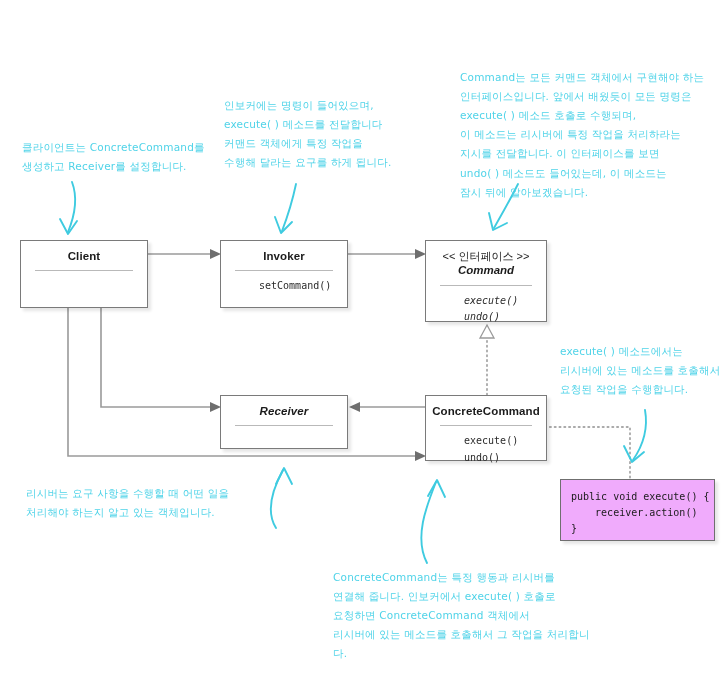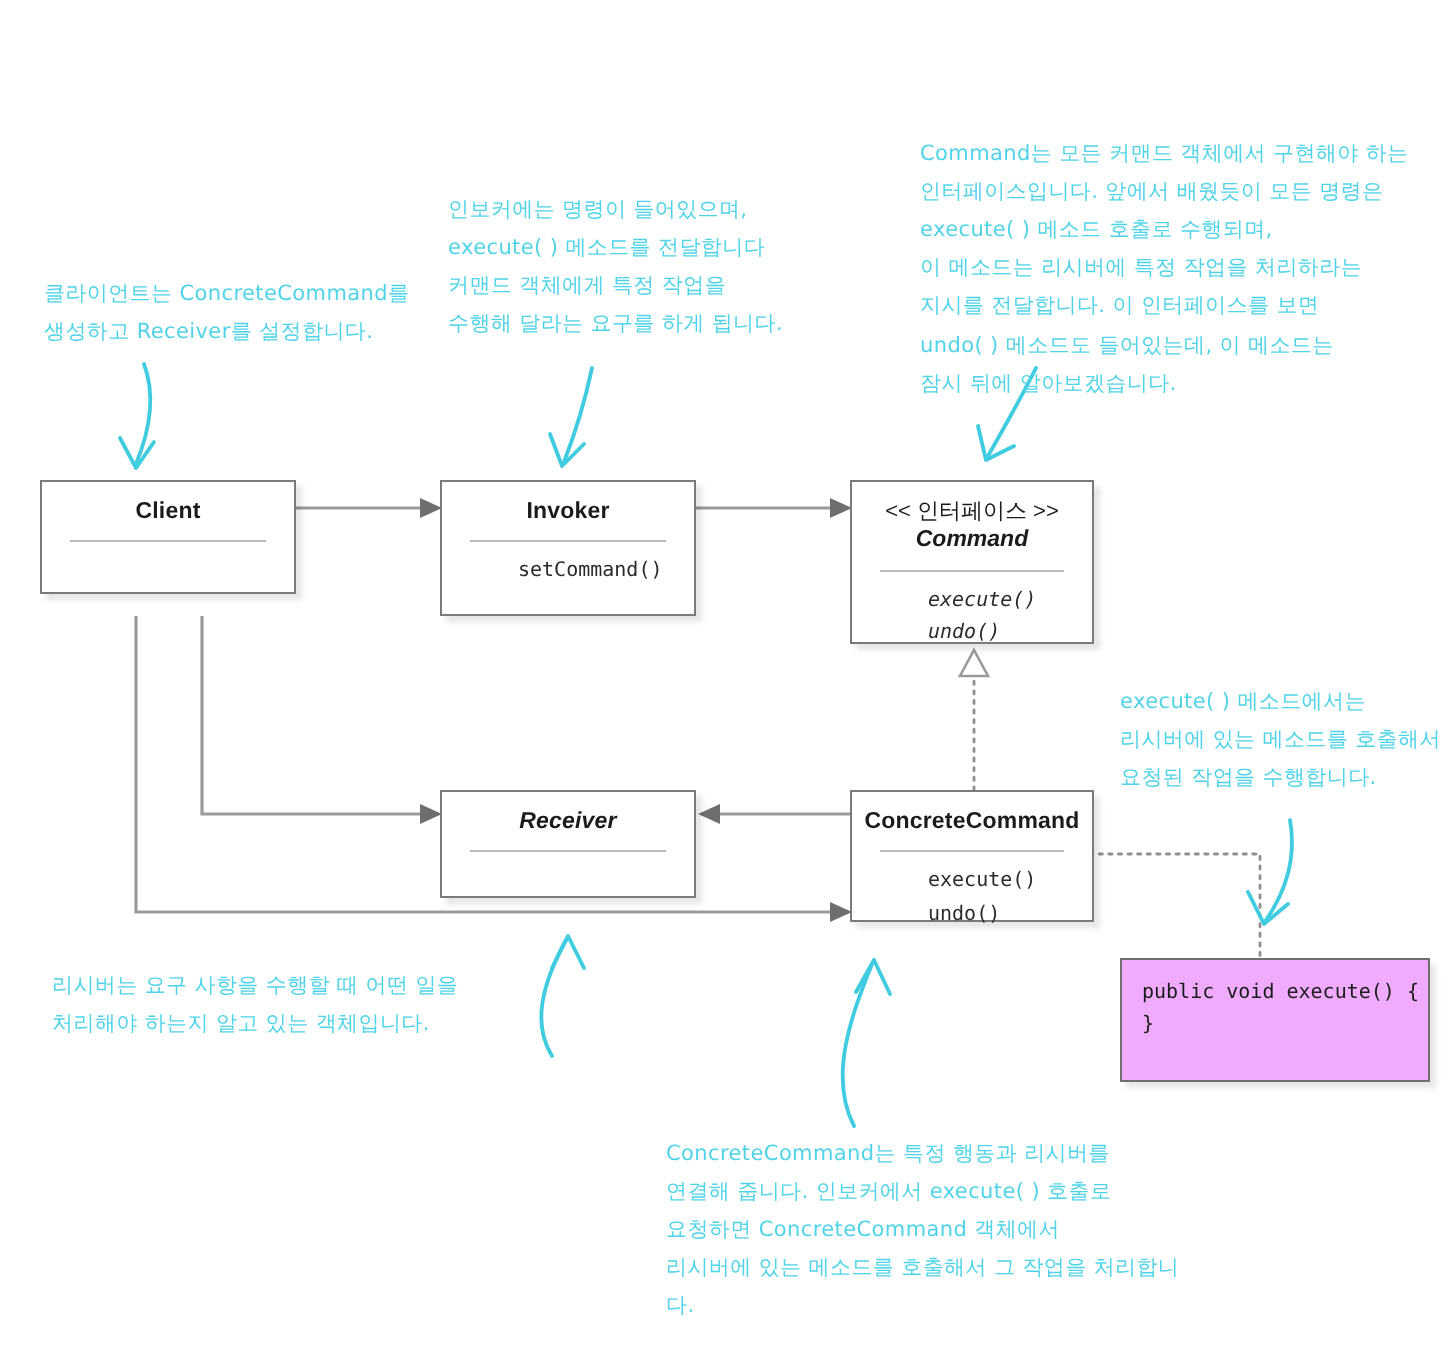--- a/index.html
+++ b/index.html
@@ -67,21 +67,21 @@
     font-family: "DejaVu Sans Mono", "Liberation Mono", monospace;
     font-size: 10px;
     color: #2b2b2b;
     line-height: 1.62;
     white-space: nowrap;
     margin-left: 24px;
   }
   .uml-member.italic { font-style: italic; }
 
   
-  #box-client      { left: 20px;  top: 240px; width: 128px; height: 57px; }
+  #box-client      { left: 20px;  top: 240px; width: 128px; height: 68px; }
   #box-invoker     { left: 220px; top: 240px; width: 128px; height: 68px; }
   #box-command     { left: 425px; top: 240px; width: 122px; height: 82px; }
   #box-receiver    { left: 220px; top: 395px; width: 128px; height: 54px; font-style: italic; }
   #box-concrete    { left: 425px; top: 395px; width: 122px; height: 66px; }
 
   
   #box-code {
     position: absolute;
     left: 560px; top: 479px; width: 155px; height: 62px;
     background: #f0abfc;
@@ -240,20 +240,21 @@
   <div class="uml-title">ConcreteCommand</div>
   <div class="uml-sep"></div>
   <div class="uml-members">
     <div class="uml-member">execute()</div>
     <div class="uml-member">undo()</div>
   </div>
 </div>
 
 <div id="box-code">
   <div class="code-line">public void execute() {</div>
+  <div class="code-line">    receiver.action()</div>
   <div class="code-line">}</div>
 </div>
 
 <div class="note" id="note-client">클라이언트는 ConcreteCommand를
 생성하고 Receiver를 설정합니다.</div>
 <div class="note" id="note-invoker">인보커에는 명령이 들어있으며,
 execute( ) 메소드를 전달합니다
 커맨드 객체에게 특정 작업을
 수행해 달라는 요구를 하게 됩니다.</div>
 <div class="note" id="note-command">Command는 모든 커맨드 객체에서 구현해야 하는

